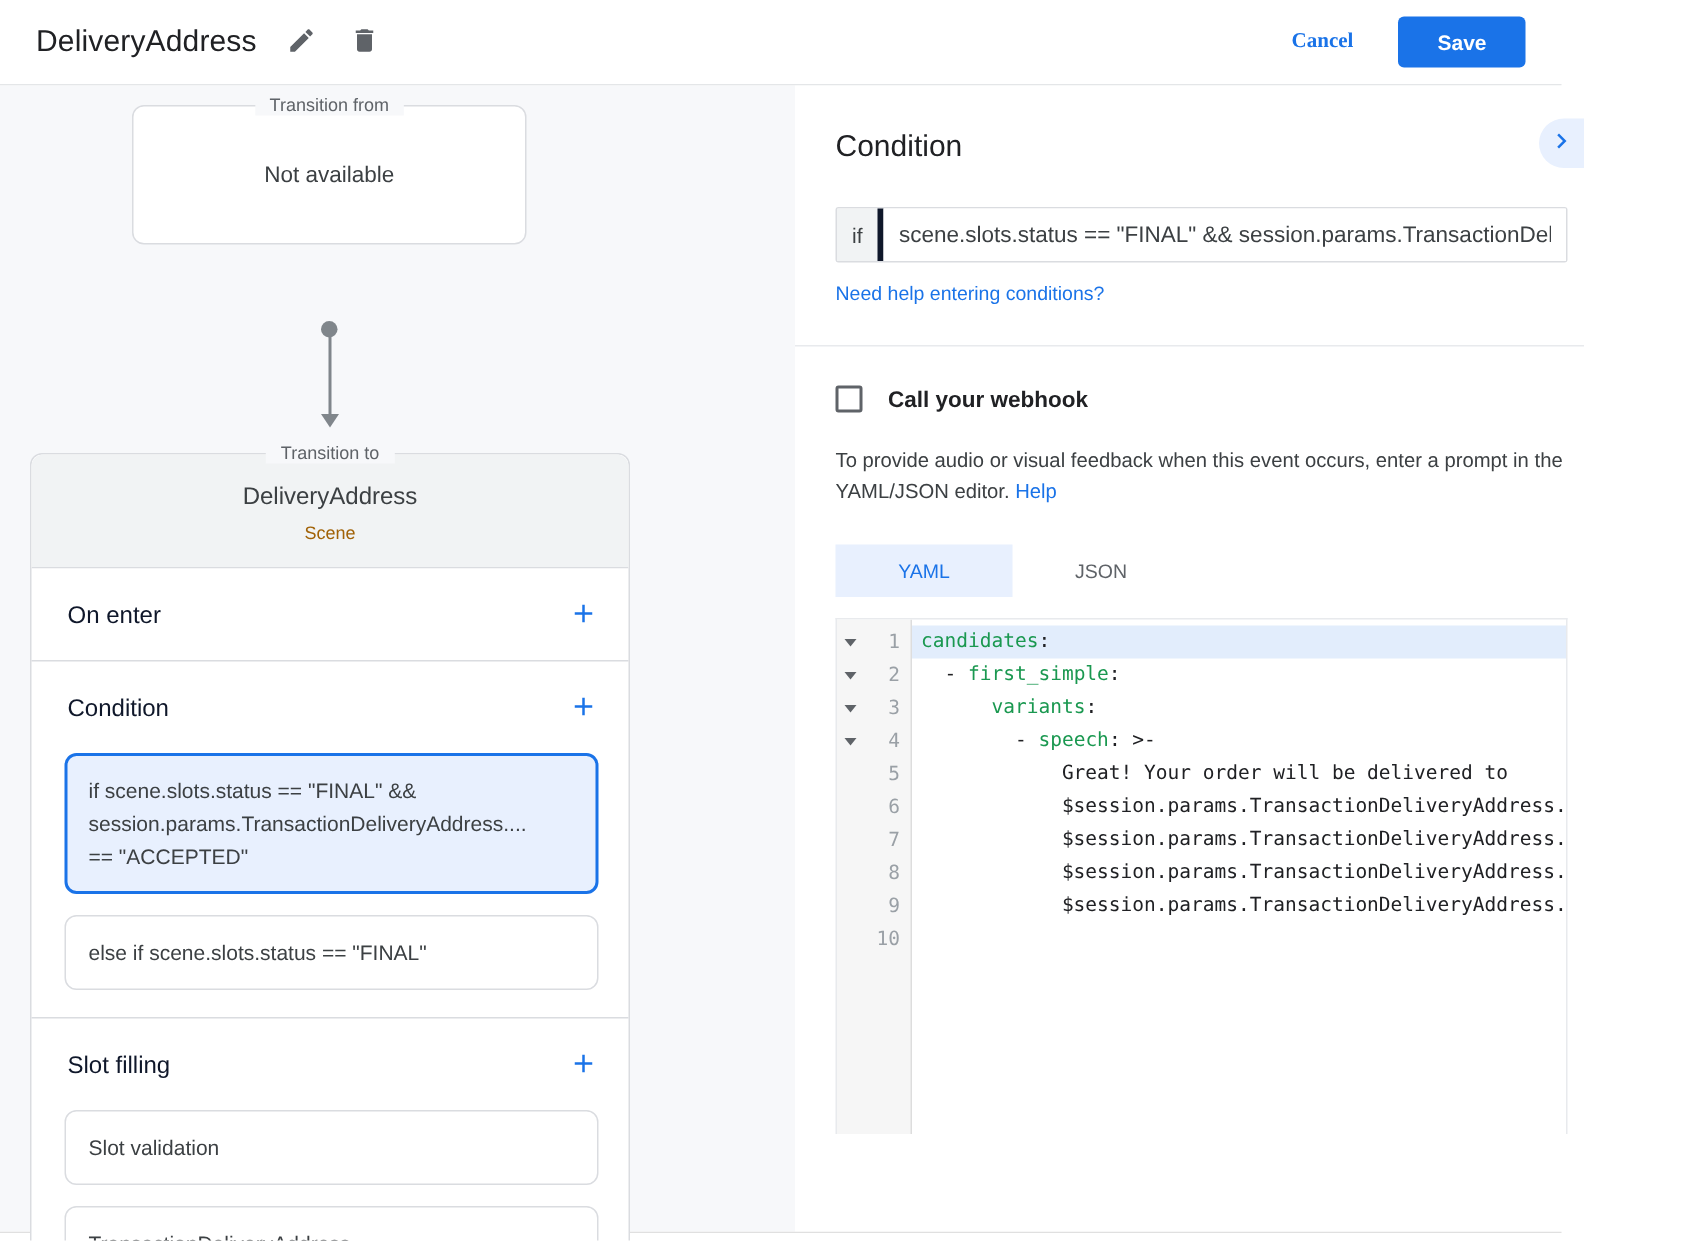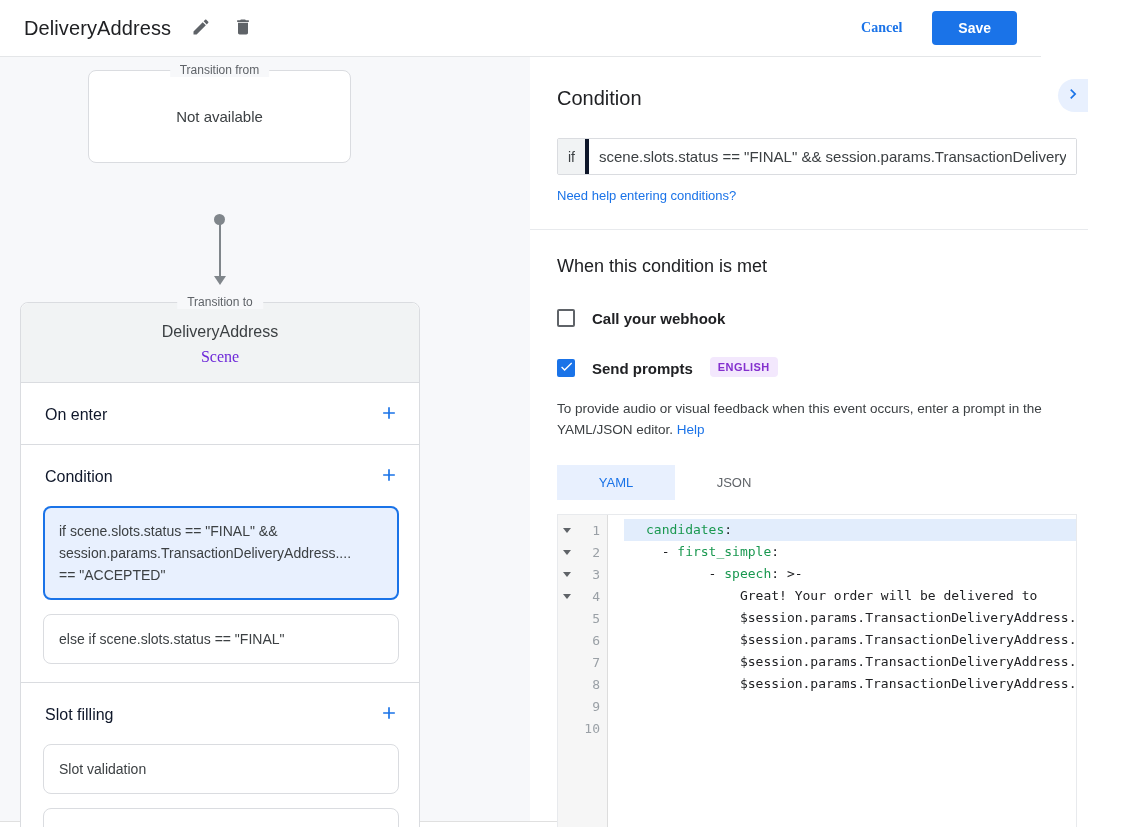--- a/index.html
+++ b/index.html
@@ -42,21 +42,21 @@
   .conn-arrow { position:absolute; left:214px; top:219px; width:0; height:0;
                 border-left:6px solid transparent; border-right:6px solid transparent;
                 border-top:9px solid #80868b; }
 
   
   .scene-card { position:absolute; left:20px; top:245px; width:400px; height:590px;
                 background:#fff; border:1px solid #dadce0; border-radius:8px 8px 0 0; }
   .card-header { background:#f1f3f4; border-bottom:1px solid #dadce0; border-radius:8px 8px 0 0;
                  text-align:center; padding:20px 0 16px; }
   .card-title { font-size:16px; color:#3c4043; margin-bottom:7px; }
-  .card-subtitle { font-size:16px; color:#6d28d9;font-family:Liberation Serif, serif; }
+  .card-subtitle { font-size:12px; color:#a16207; }
   .card-section { border-bottom:1px solid #dadce0; }
   .section-head { display:flex; align-items:center; justify-content:space-between;
                   padding:18px 18px 16px 24px; }
   .section-label { font-size:16px; color:#0f172a; }
   .plus-btn { border:none; background:transparent; cursor:pointer; padding:2px; display:flex; }
   .plus-btn svg { width:20px; height:20px; fill:#1a73e8; }
   .chips { padding:0 20px 18px 22px; display:flex; flex-direction:column; gap:14px; }
   .chip { background:#fff; border:1px solid #dadce0; border-radius:8px; padding:13px 15px;
           font-size:14px; color:#3c4043; line-height:22px; cursor:pointer; }
   .chip.selected { background:#e8f0fe; border:2px solid #1a73e8; padding:12px 14px; }
@@ -104,21 +104,21 @@
   .gutter { width:50px; background:#f6f6f6; border-right:1px solid #ddd; padding-top:4px;
             flex-shrink:0; }
   .gutter-row { height:22px; display:flex; align-items:center; }
   .fold { width:0; height:0; border-left:4px solid transparent; border-right:4px solid transparent;
           border-top:5px solid #5f6368; margin-left:5px; cursor:pointer; }
   .fold.hidden { visibility:hidden; }
   .lnum { flex:1; text-align:right; padding-right:7px; font-family:"DejaVu Sans Mono", monospace;
           font-size:13px; color:#9aa0a6; }
   .code { flex:1; padding-top:4px; overflow:hidden; cursor:text; }
   .code-row { height:22px; white-space:pre; font-family:"DejaVu Sans Mono", monospace;
-              font-size:13px; line-height:22px; padding-left:22px;margin-left:16px; }
+              font-size:13px; line-height:22px; padding-left:6px; }
   .code-row.hl { background:#e2edfc; }
   .tok-key { color:#1a9850; }
   .tok-plain { color:#202124; }
 </style>
 </head>
 <body>
 
 <div class="page">
 
   <div class="topbar">
@@ -226,36 +226,26 @@
           <span class="if-prefix">if</span>
           <input class="if-input" type="text" value="scene.slots.status == &quot;FINAL&quot; &amp;&amp; session.params.TransactionDeliveryAddress" style="">
         </div>
 
         <a href="#" class="help-link">Need help entering conditions?</a>
       </div>
 
       <div class="rp-divider"></div>
 
       <div class="rp-bottom">
-        <div class="cond-met-heading">When this condition is met</div>
 
         <div class="check-row">
           <span class="checkbox"></span>
           <span class="check-label">Call your webhook</span>
         </div>
 
-        <div class="check-row">
-          <span class="checkbox checked">
-            <span><svg viewBox="0 0 24 24" width="15" height="15" fill="#ffffff">
-                  <path d="M9 16.17L4.83 12l-1.42 1.41L9 19 21 7l-1.41-1.41z"></path>
-                </svg></span>
-          </span>
-          <span class="check-label">Send prompts</span>
-          <span class="lang-badge">ENGLISH</span>
-        </div>
 
         <div class="prompt-desc">
           <span>To provide audio or visual feedback when this event occurs, enter a prompt in the YAML/JSON editor.</span>
           <a href="#">Help</a>
         </div>
 
         <div class="tabs">
           <button class="tab active">YAML</button>
           <button class="tab">JSON</button>
         </div>
@@ -299,20 +289,21 @@
                 <span class="lnum">9</span>
               </div>
               <div class="gutter-row">
                 <span class="fold hidden"></span>
                 <span class="lnum">10</span>
               </div>
             </div>
           <div class="code">
               <div class="code-row hl"><span class="tok-key">candidates</span><span class="tok-plain">:</span></div>
               <div class="code-row"><span class="tok-plain">  - </span><span class="tok-key">first_simple</span><span class="tok-plain">:</span></div>
+              <div class="code-row"><span class="tok-plain">      </span><span class="tok-key">variants</span><span class="tok-plain">:</span></div>
               <div class="code-row"><span class="tok-plain">        - </span><span class="tok-key">speech</span><span class="tok-plain">: &gt;-</span></div>
               <div class="code-row"><span class="tok-plain">            Great! Your order will be delivered to</span></div>
               <div class="code-row"><span class="tok-plain">            $session.params.TransactionDeliveryAddress.</span></div>
               <div class="code-row"><span class="tok-plain">            $session.params.TransactionDeliveryAddress.</span></div>
               <div class="code-row"><span class="tok-plain">            $session.params.TransactionDeliveryAddress.</span></div>
               <div class="code-row"><span class="tok-plain">            $session.params.TransactionDeliveryAddress.</span></div>
               <div class="code-row"></div>
             </div>
         </div>
       </div>

